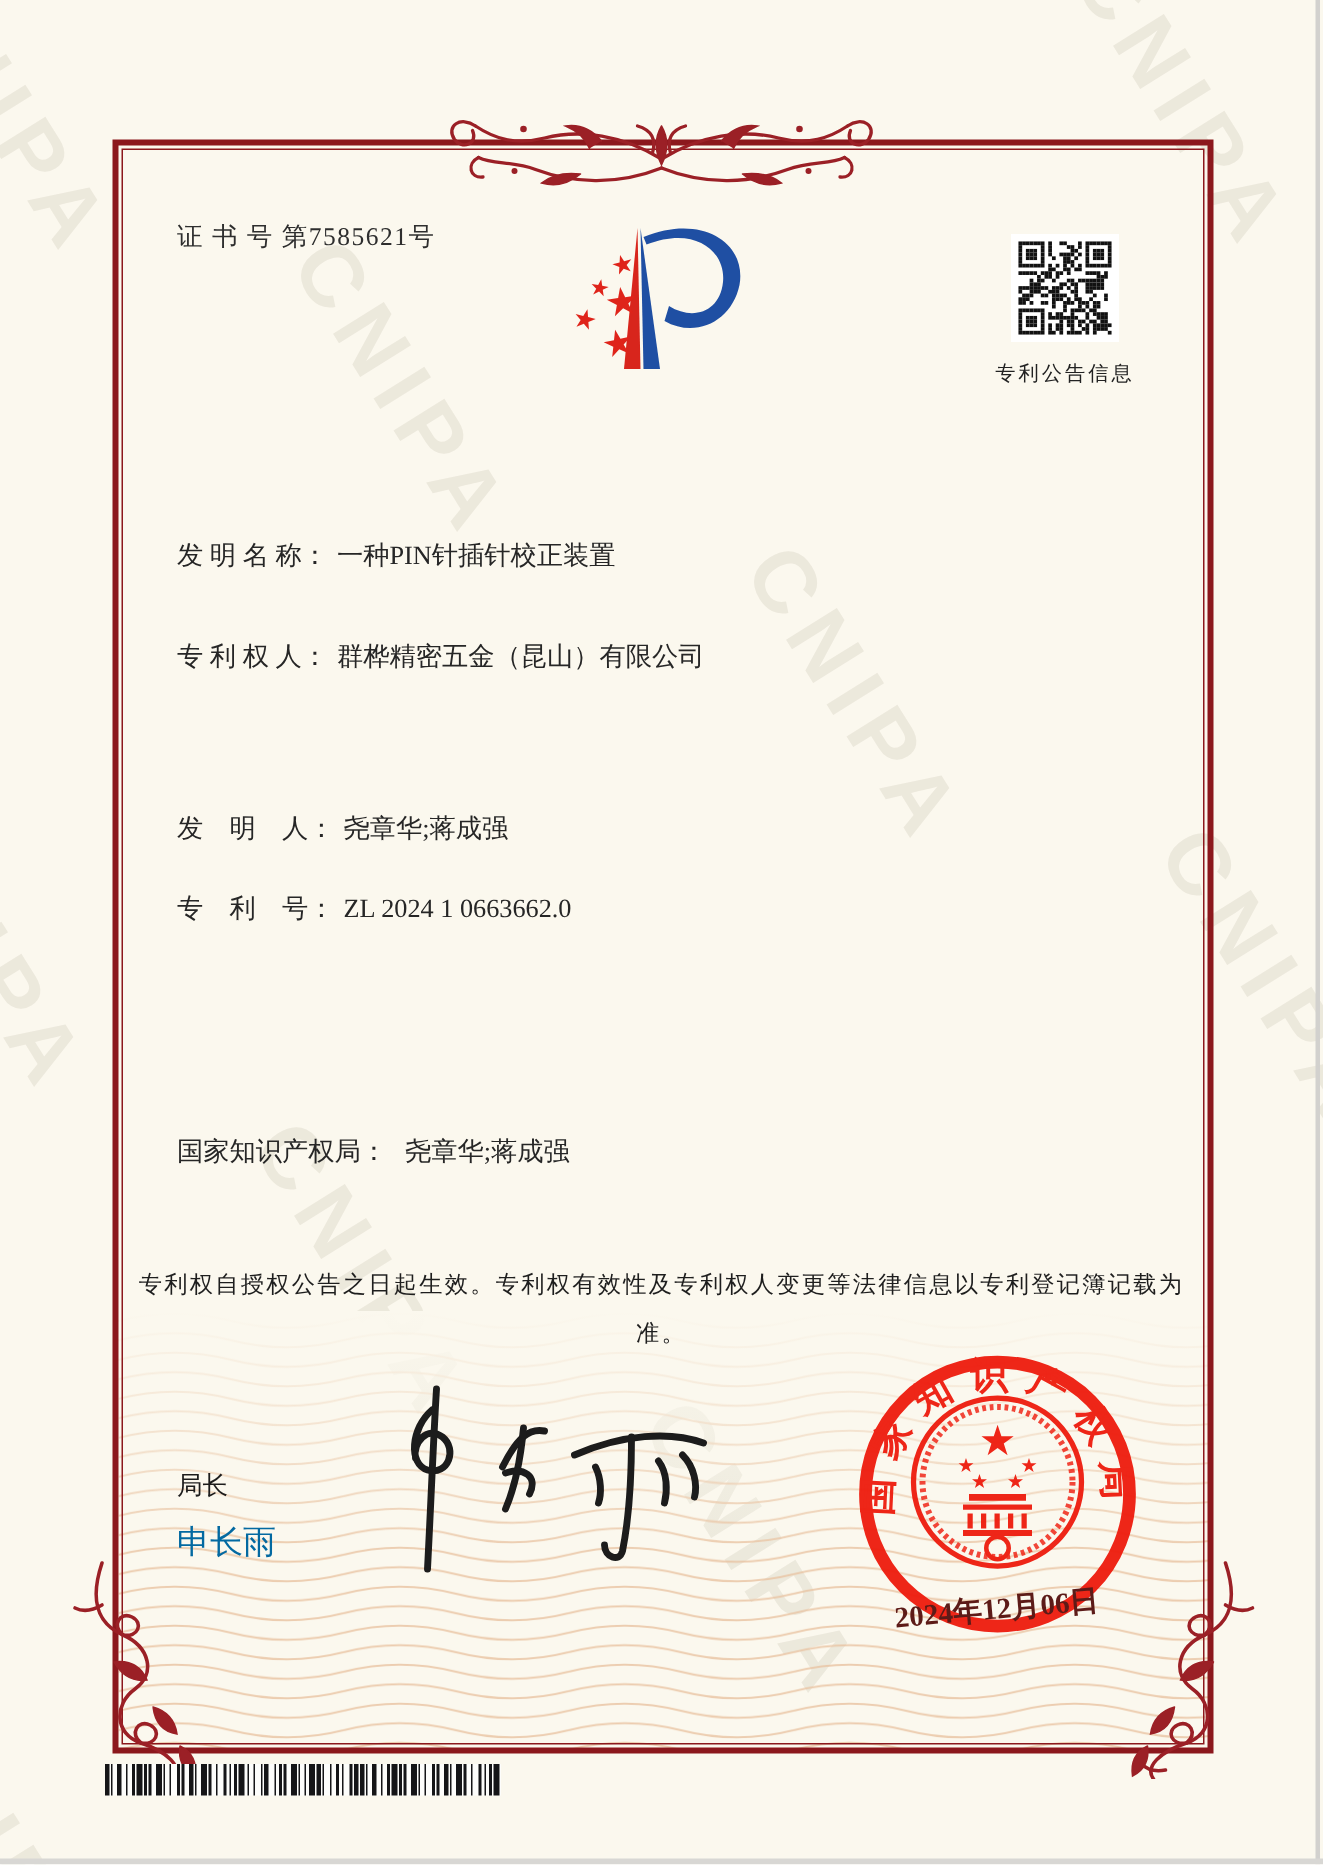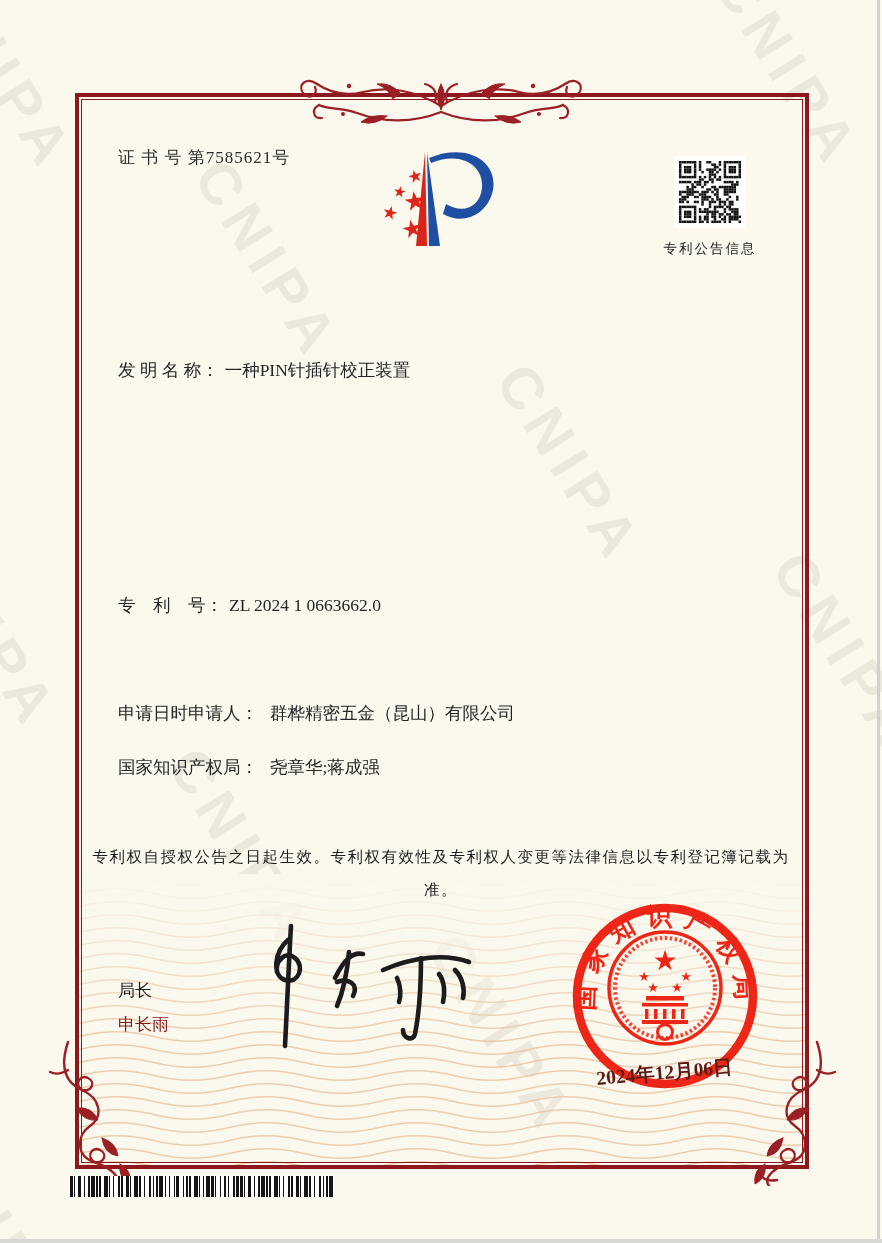--- a/index.html
+++ b/index.html
@@ -44,21 +44,21 @@
   .r1{left:118px;top:358px}.r2{left:118px;top:425px}.r3{left:118px;top:486px}.r4{left:118px;top:540px}
   .r5a{left:118px;top:593px}.r5b{left:487px;top:593px}
   .r6a{left:118px;top:646px}.r6b{left:487px;top:646px}
   .r7{left:118px;top:701px}.r8{left:118px;top:755px}
   .r7 .val,.r8 .val{margin-left:12px;}
   
   .legal{left:86px;top:840px;width:710px;font-size:15.5px;line-height:33px;
          letter-spacing:1.5px;text-align:center;color:#1e1e1e;}
   
   .director-title{left:118px;top:979px;font-size:17px;font-family:"Liberation Sans","DejaVu Sans",sans-serif;color:#1c1c1c;}
-  .director-name{left:118px;top:1013px;font-size:17px;font-family:"Liberation Sans","DejaVu Sans",sans-serif;color:#7f1d1d;}
+  .director-name{left:118px;top:1013px;font-size:22px;font-family:"Liberation Sans","DejaVu Sans",sans-serif;color:#0369a1;}
   
   .footer{left:0;top:1128px;width:882px;text-align:center;font-size:15px;color:#2a2a2a;}
   
   .barcode{left:70px;top:1176px;width:264px;height:21px;background:#fdfdfb;font-size:0;}
   .barcode span{display:inline-block;height:21px;vertical-align:top;}
   .seal-svg{opacity:.95}
 </style>
 </head>
 <body>
 
@@ -466,25 +466,28 @@
         <rect x="22" y="26" width="1" height="1" fill="#111"></rect>
         <rect x="26" y="26" width="1" height="1" fill="#111"></rect>
       </svg>
   </div>
   <div class="abs qr-label">专利公告信息</div>
 
 
   <div class="row r1">
     <span class="lab">发 明 名 称：</span><span class="val">一种PIN针插针校正装置</span>
   </div>
+  <div class="row r2">
+    <span class="lab">专 利 权 人：</span><span class="val">群桦精密五金（昆山）有限公司</span>
+  </div>
+  <div class="row r4">
+    <span class="lab">发　明　人：</span><span class="val">尧章华;蒋成强</span>
+  </div>
   <div class="row r5a">
     <span class="lab">专　利　号：</span><span class="val">ZL 2024 1 0663662.0</span>
-  </div>
-  <div class="row r7">
-    <span class="lab">申请日时申请人：</span><span class="val">群桦精密五金（昆山）有限公司</span>
   </div>
   <div class="row r8">
     <span class="lab">国家知识产权局：</span><span class="val">尧章华;蒋成强</span>
   </div>
 
   <div class="abs legal">
     <div>专利权自授权公告之日起生效。专利权有效性及专利权人变更等法律信息以专利登记簿记载为准。</div>
   </div>
 
   <div class="abs director-title">局长</div>

